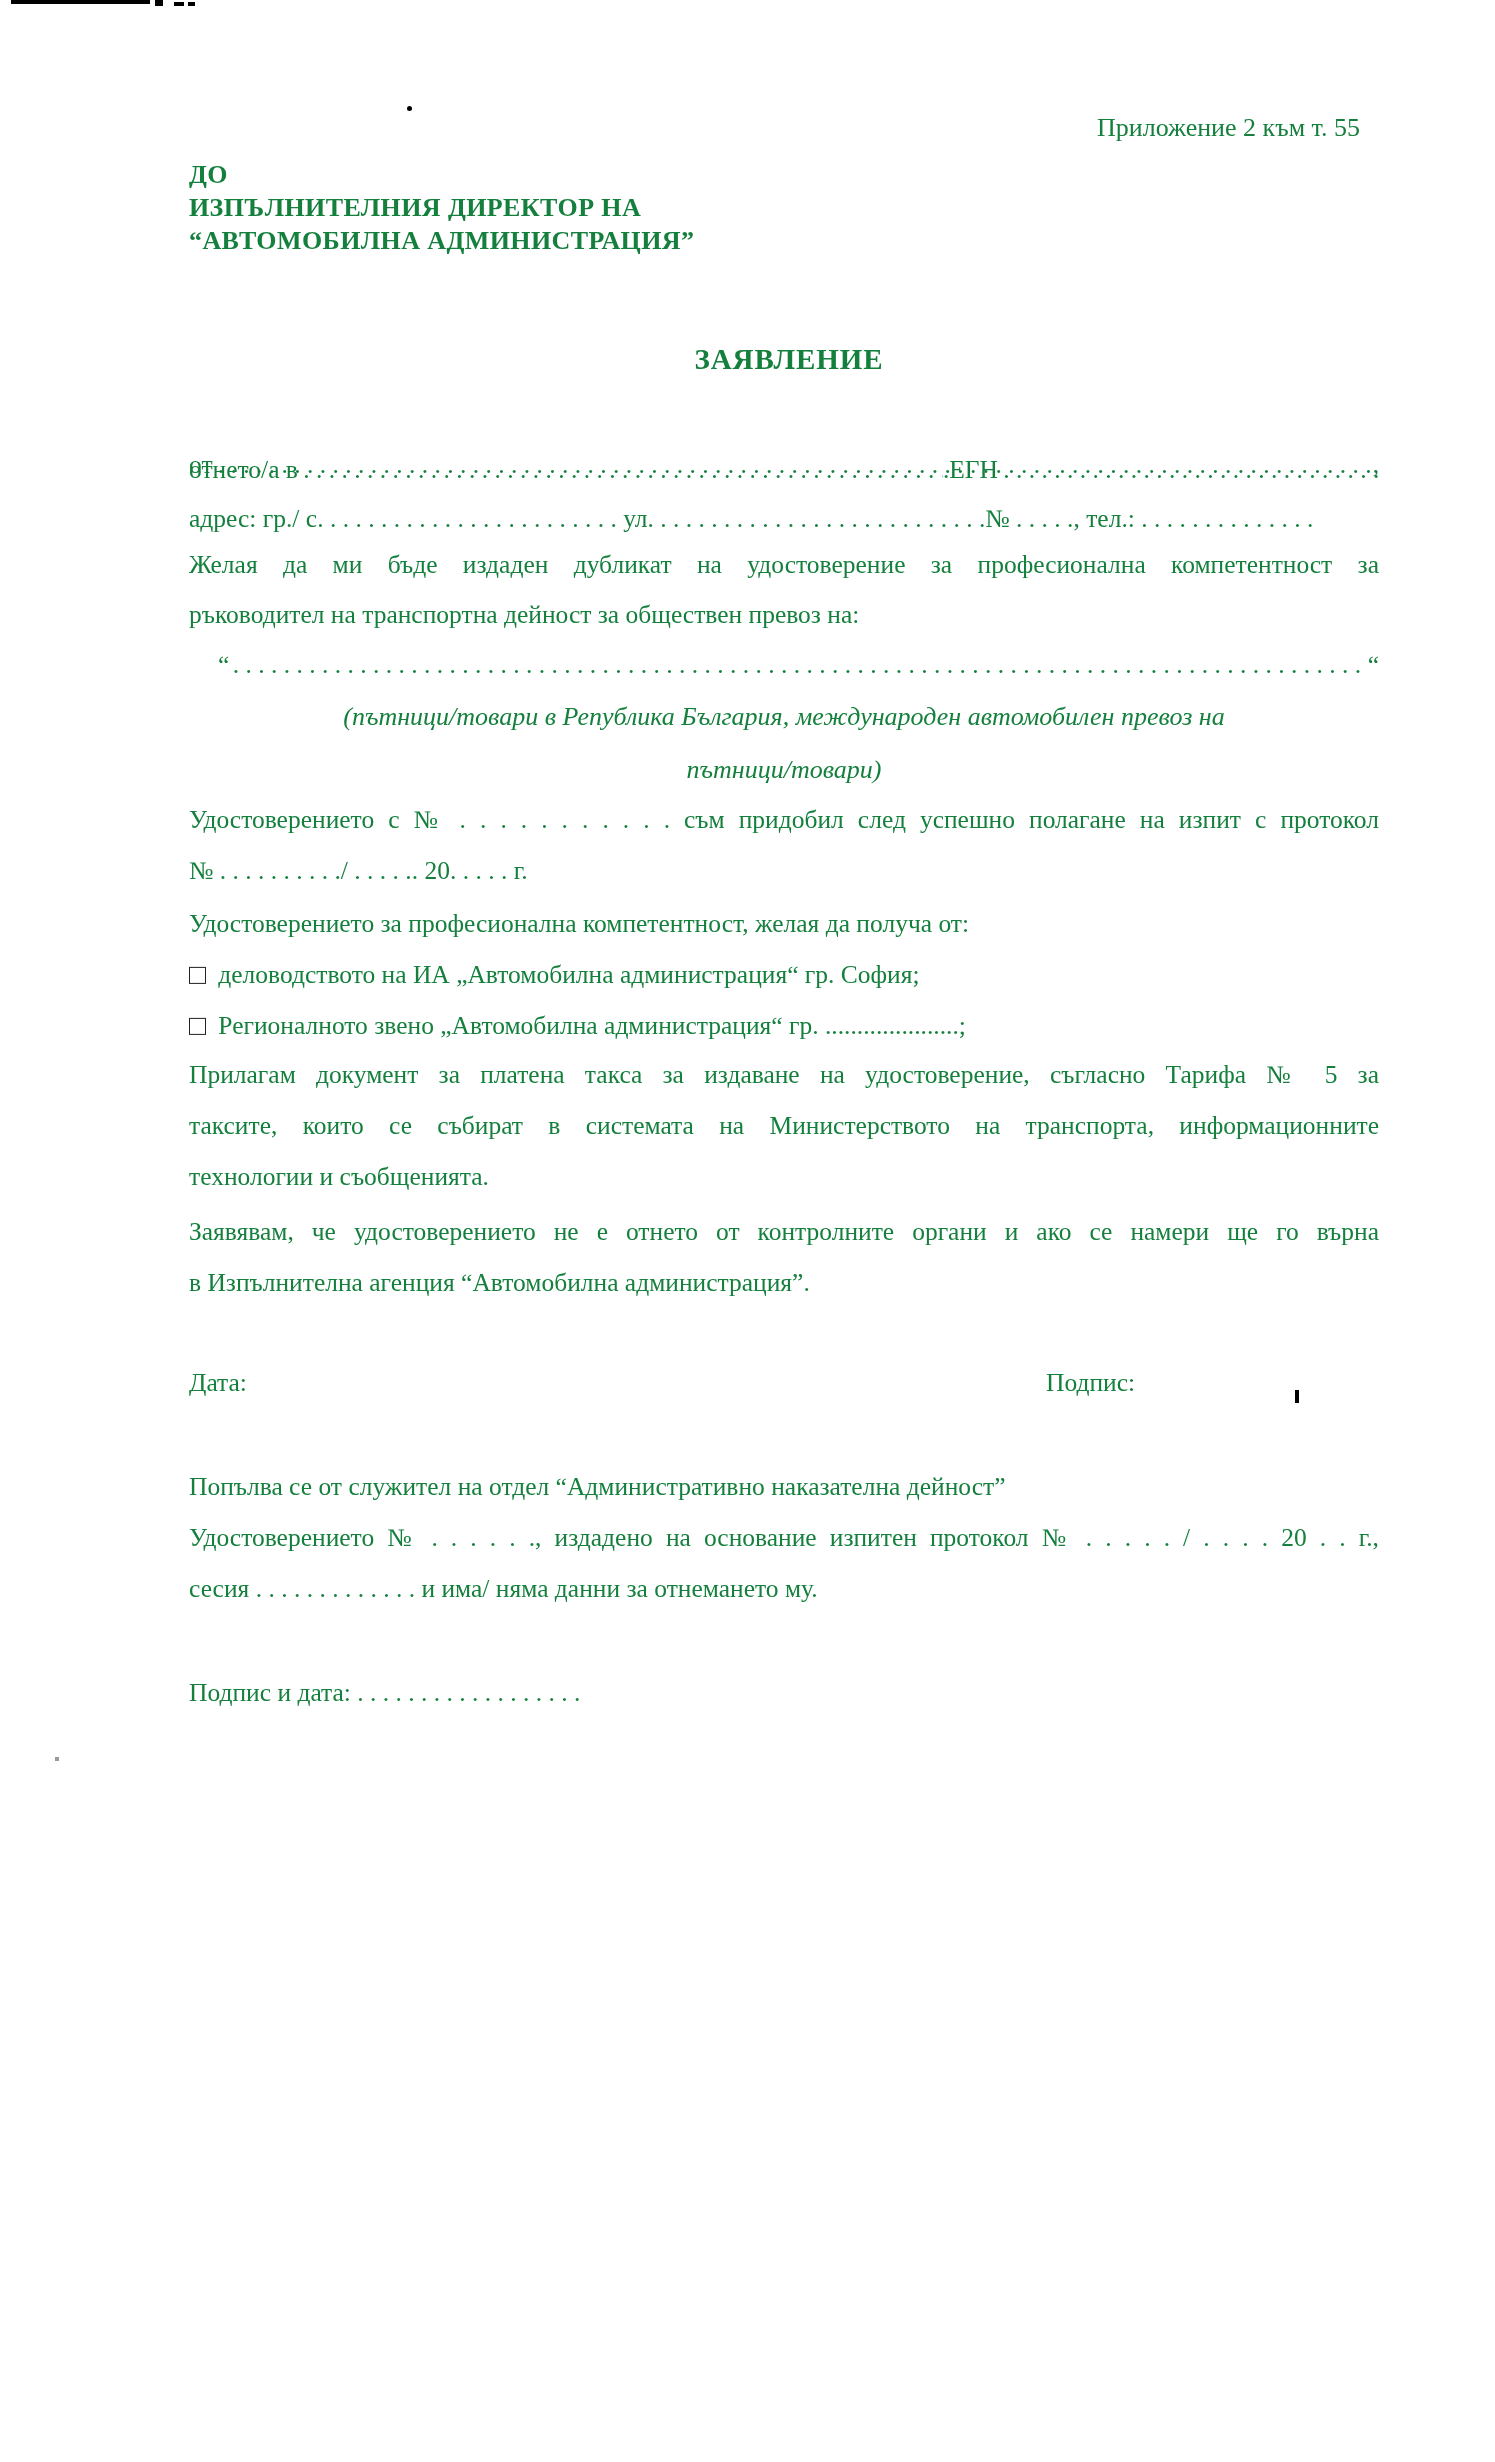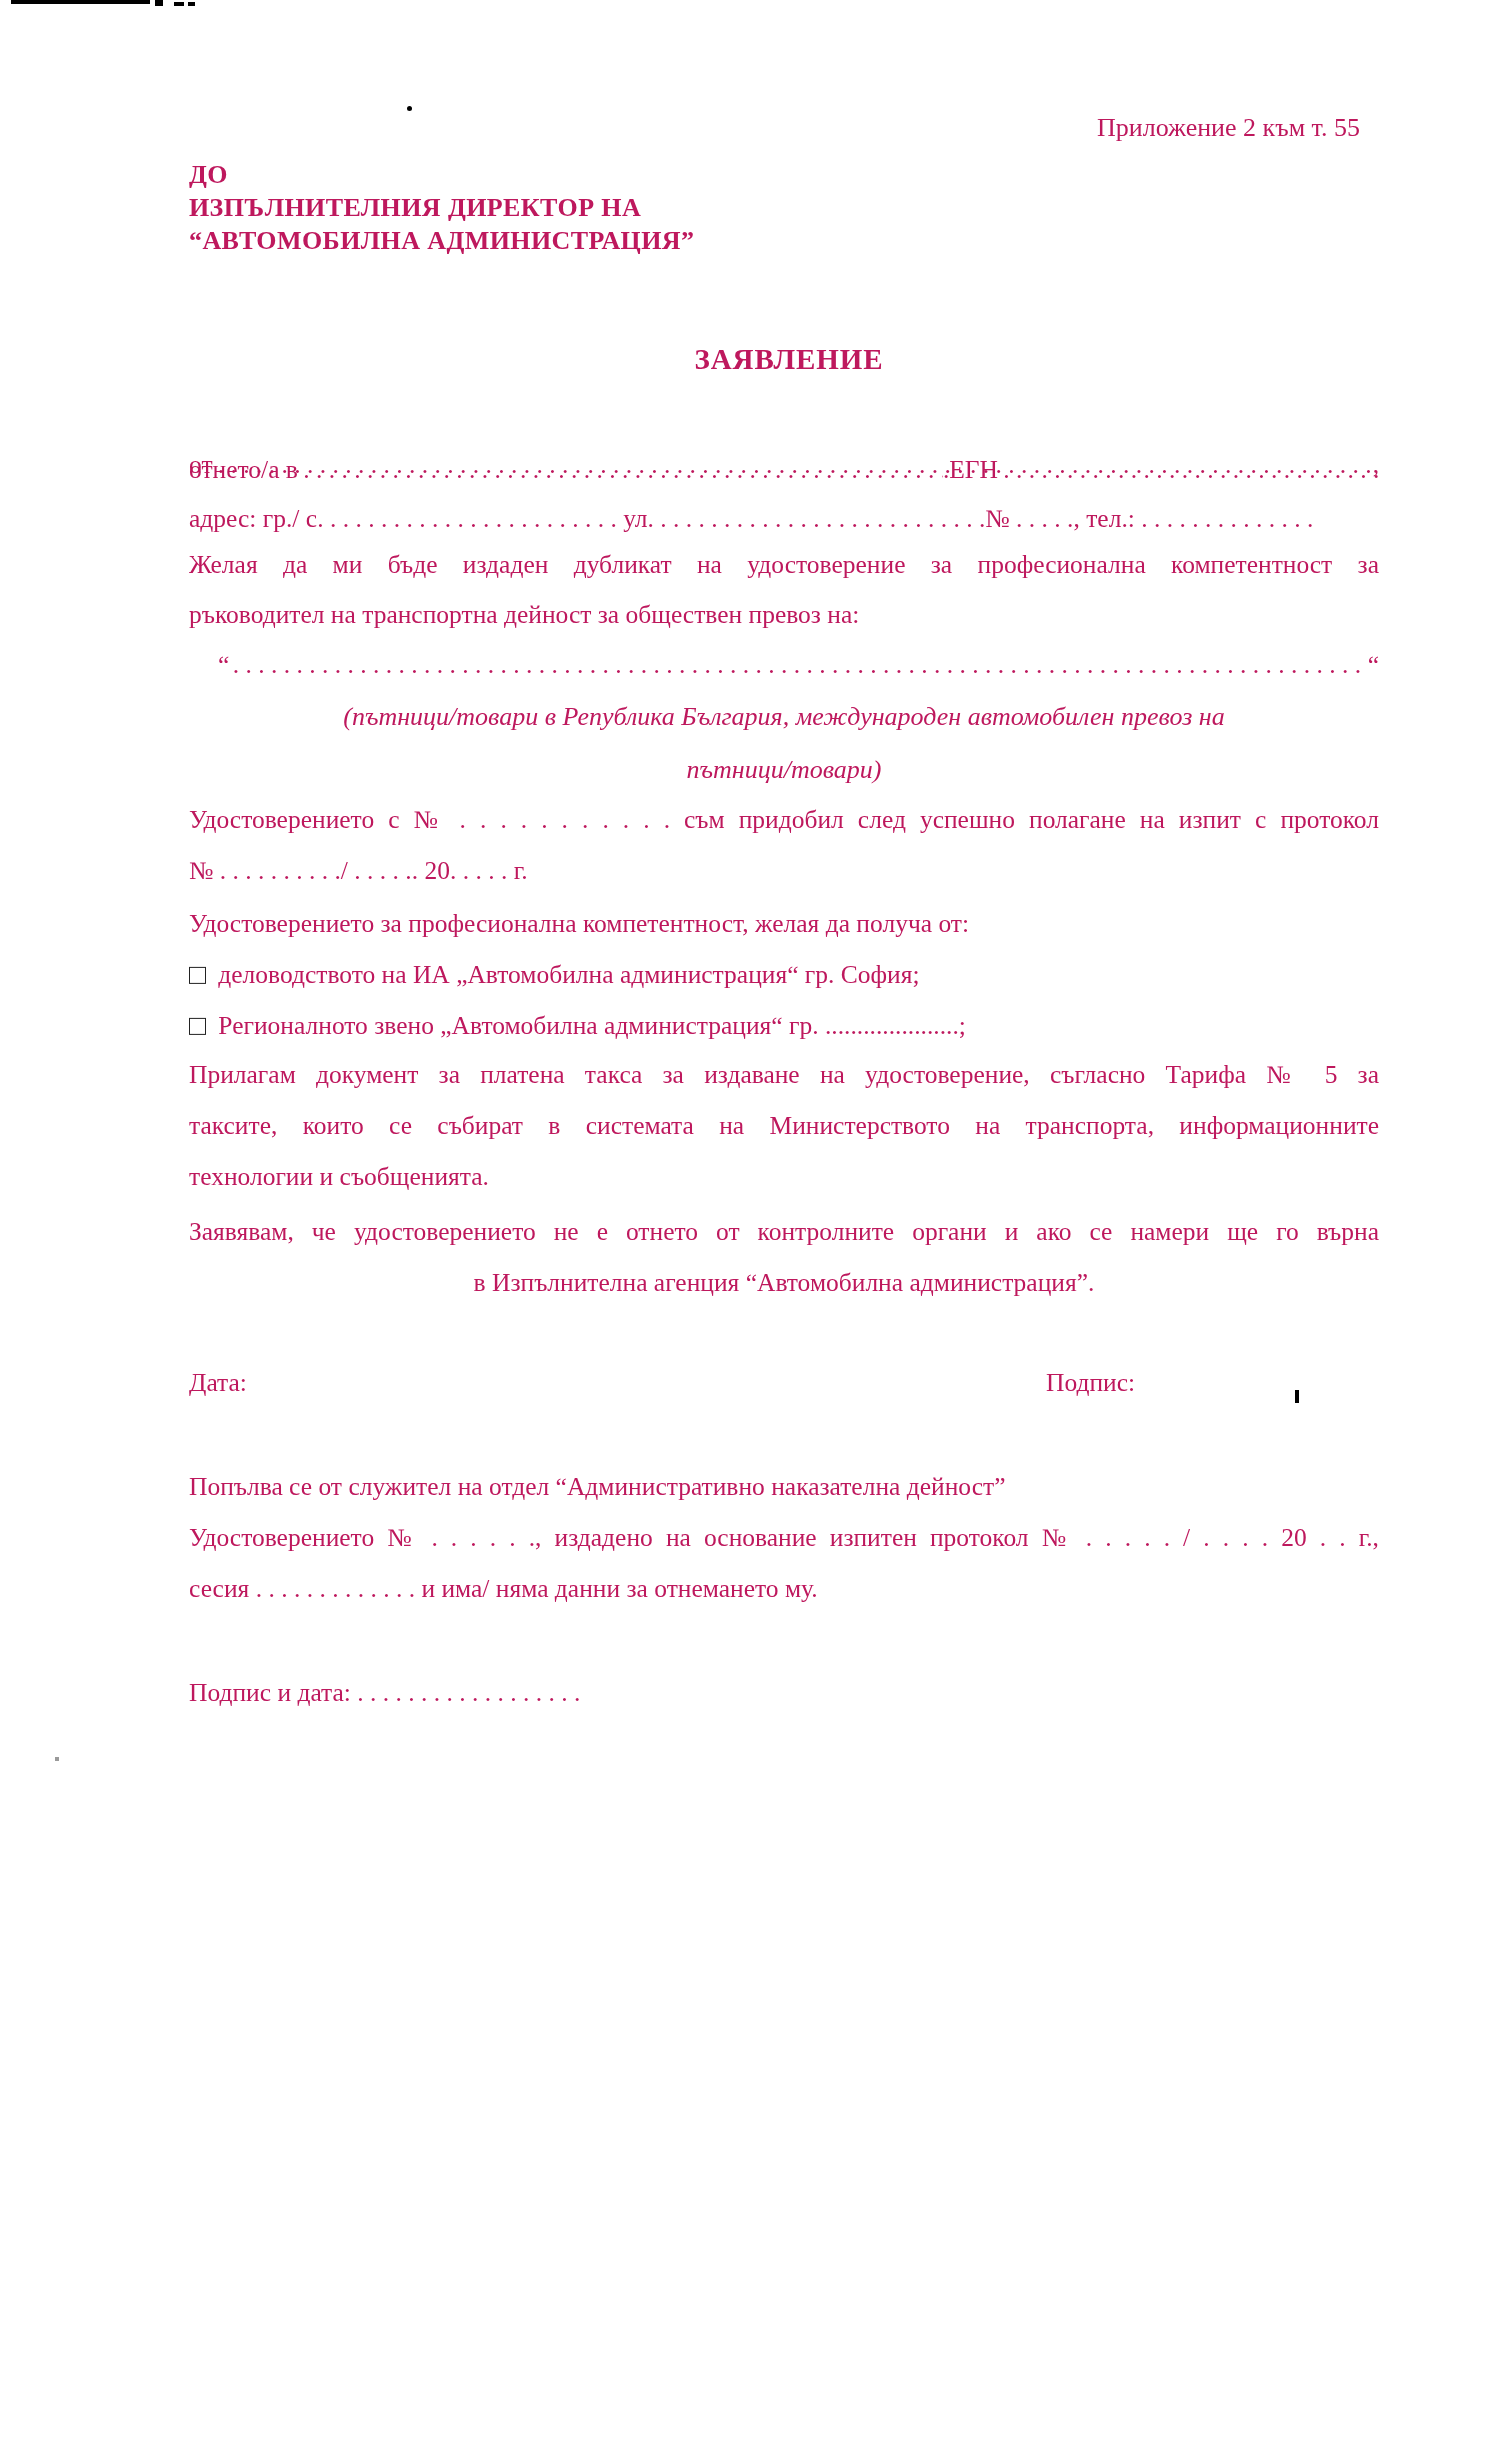--- a/index.html
+++ b/index.html
@@ -1,21 +1,21 @@
 <!DOCTYPE html>
 <html style="font-size:14px"><head>
 <meta charset="utf-8">
 <style>
   html, body { margin:0; padding:0; background:#ffffff; }
   .page {
     position:relative;
     width:1495px; height:2462px;
     background:#ffffff;
     font-family:"Liberation Serif", serif;
-    color:#be185d;
+    color:#15803d;
     overflow:hidden;
   }
   .row {
     position:absolute;
     left:189px; width:1190px;
     font-size:25.5px; line-height:35px;
     white-space:nowrap;
     overflow:hidden;
   }
   .wrap { white-space:normal; }
@@ -113,21 +113,21 @@
 
   <div class="row" style="top:1008px;">
     <span class="cbx"></span><span>Регионалното звено „Автомобилна администрация“ гр. .....................;</span>
   </div>
 
   <div class="row just" style="top:1057px;">Прилагам документ за платена такса за издаване на удостоверение, съгласно Тарифа № 5 за</div>
   <div class="row just" style="top:1108px;">таксите, които се събират в системата на Министерството на транспорта, информационните</div>
   <div class="row wrap" style="top:1159px;">технологии и съобщенията.</div>
 
   <div class="row just" style="top:1214px;">Заявявам, че удостоверението не е отнето от контролните органи и ако се намери ще го върна</div>
-  <div class="row wrap" style="top:1265px;text-align:center;">в Изпълнителна агенция “Автомобилна администрация”.</div>
+  <div class="row wrap" style="top:1265px;">в Изпълнителна агенция “Автомобилна администрация”.</div>
 
   <div class="row wrap" style="top:1469px;">Попълва се от служител на отдел “Административно наказателна дейност”</div>
 
   <div class="row" style="top:1365px;">
     <span>Дата:</span>
     <span class="siglabel">Подпис:</span>
   </div>
   <div class="row just" style="top:1520px;">Удостоверението № . . . . . ., издадено на основание изпитен протокол № . . . . .  / . . . . 20 . . г.,</div>
   <div class="row" style="top:1571px;">сесия . . . . . . . . . . . . . и има/ няма данни за отнемането му.</div>
   <div class="row" style="top:1675px;">Подпис и дата: . . . . . . . . . . . . . . . . . .</div>

